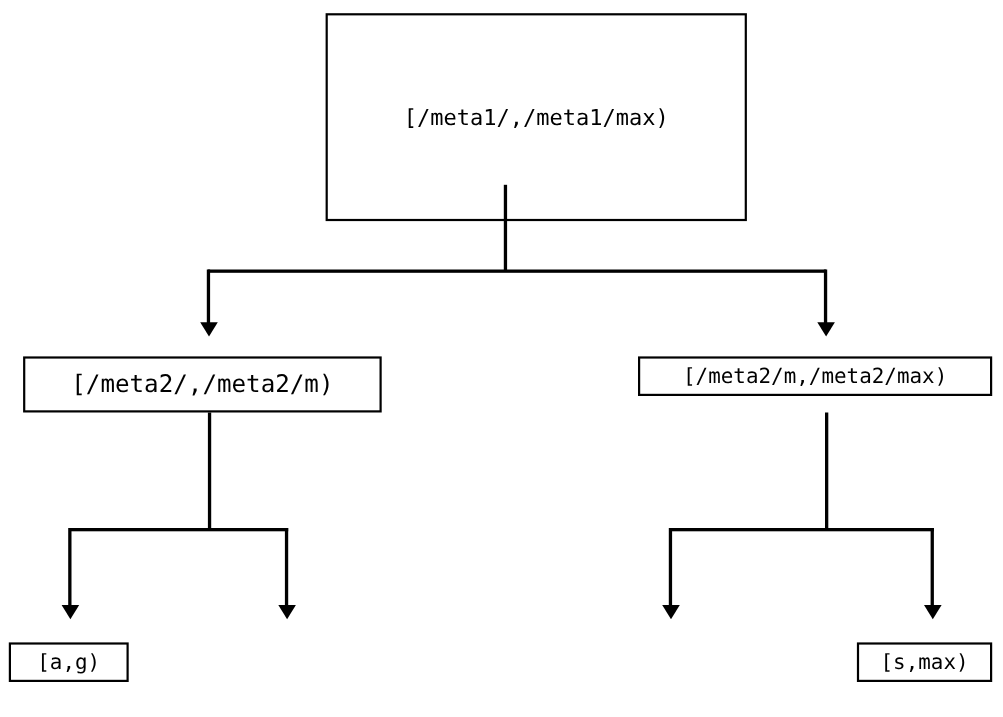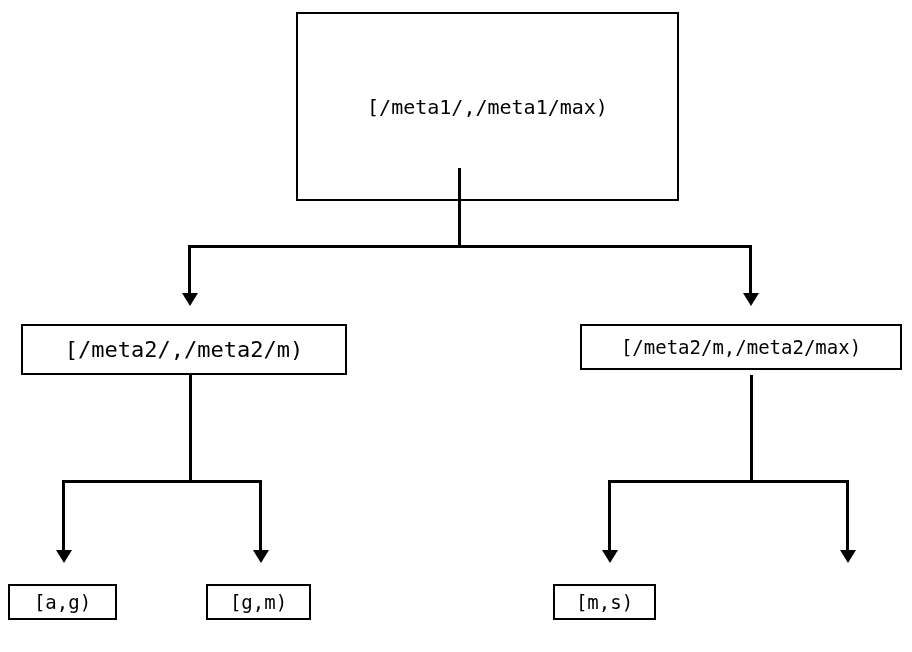--- a/index.html
+++ b/index.html
@@ -42,21 +42,21 @@
     left: 21px;
     top: 324px;
     width: 326px;
     height: 51px;
     font-size: 22px;
   }
   .node-mid-right {
     left: 580px;
     top: 324px;
     width: 322px;
-    height: 46px;
+    height: 36px;
     font-size: 19px;
   }
   .node-leaf {
     top: 584px;
     height: 36px;
     font-size: 19px;
   }
   .leaf-ag   { left: 8px;   width: 109px; }
   .leaf-gm   { left: 206px; width: 105px; }
   .leaf-ms   { left: 553px; width: 103px; }
@@ -107,16 +107,15 @@
   <div class="arrowhead" style="left:253px; top:550px;"></div>
 
   <div class="edge-v" style="left:750px; top:375px; height:107px;"></div>
   <div class="edge-h" style="left:609px; top:480px; width:240px;"></div>
   <div class="edge-v" style="left:608px; top:480px; height:72px;"></div>
   <div class="arrowhead" style="left:602px; top:550px;"></div>
   <div class="edge-v" style="left:846px; top:480px; height:72px;"></div>
   <div class="arrowhead" style="left:840px; top:550px;"></div>
 
   <div class="node-box node-leaf leaf-ag">[a,g)</div>
-  <div class="node-box node-leaf leaf-gm">[g,m)</div>
-  <div class="node-box node-leaf leaf-ms">[m,s)</div>
+  <div class="node-box node-leaf leaf-smax">[s,max)</div>
 
 </div>
 
 </body></html>

